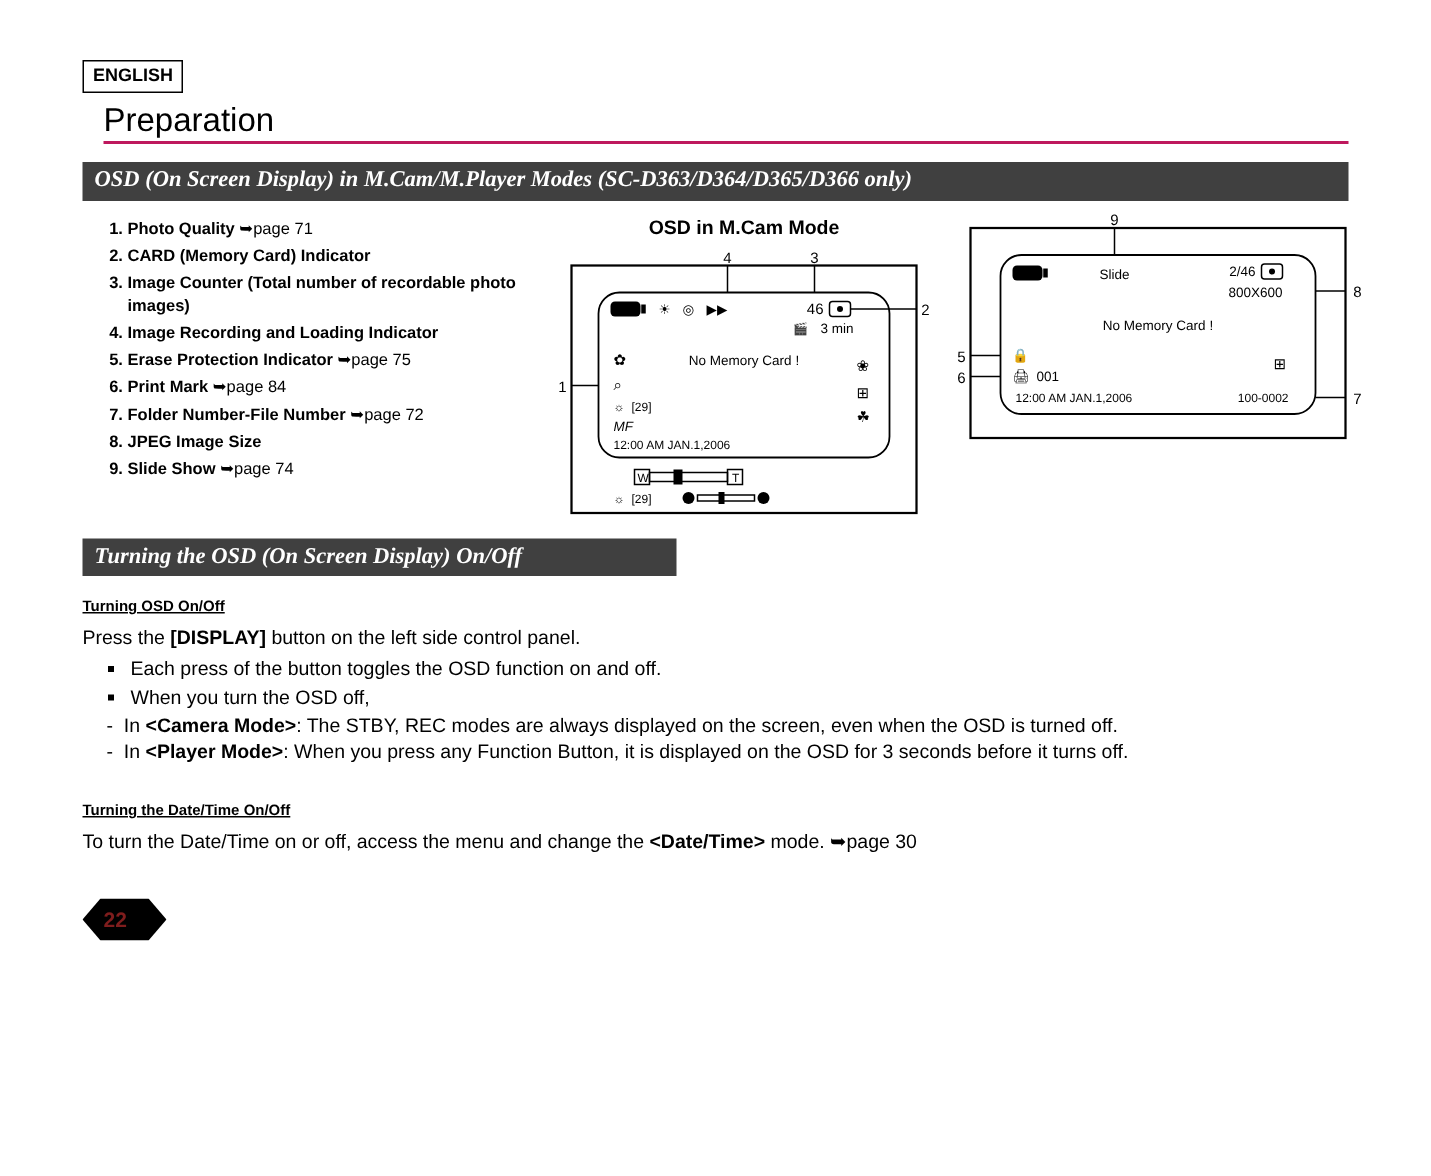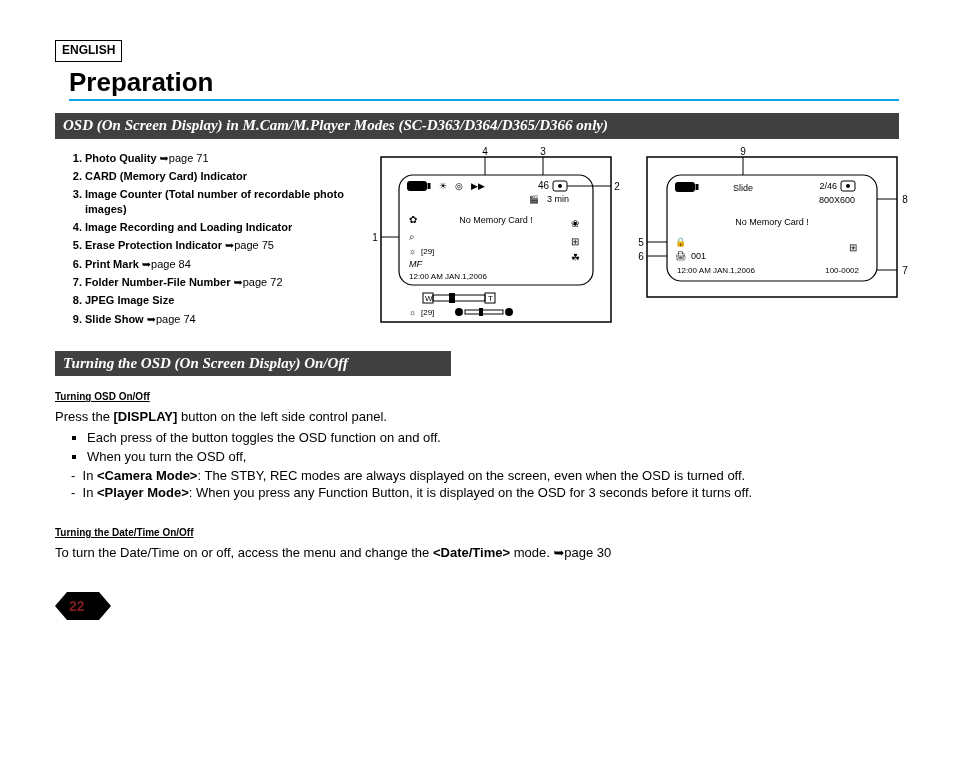--- a/index.html
+++ b/index.html
@@ -13,24 +13,24 @@
     line-height: 1.3;
   }
   .lang-box {
     border: 1.5px solid #000;
     display: inline-block;
     padding: 2px 6px;
     font-weight: bold;
     font-size: 12px;
   }
   h1 {
-    font-size: 26px;
-    font-weight: bold;
+    font-size: 22px;
+    font-weight: normal;
     margin: 4px 0 2px 14px;
-    border-bottom: 2px solid #0ea5e9;
+    border-bottom: 2px solid #be185d;
     padding-bottom: 0;
     width: calc(100% - 14px);
   }
   .black-bar {
     background: #404040;
     color: #fff;
     font-style: italic;
     font-weight: bold;
     padding: 3px 8px;
     font-size: 15px;
@@ -101,20 +101,21 @@
       <li><span>Print Mark</span> <span class="arrow">➥</span><span class="plain">page 84</span></li>
       <li><span>Folder Number-File Number</span> <span class="arrow">➥</span><span class="plain">page 72</span></li>
       <li><span>JPEG Image Size</span></li>
       <li><span>Slide Show</span> <span class="arrow">➥</span><span class="plain">page 74</span></li>
     </ol>
   </div>
 
   <div class="rightcol">
 
     <div class="figbox">
+      <div class="fig-title">OSD in M.Cam Mode</div>
       <svg class="fig-svg" width="250" height="180">
 
         <rect x="10" y="10" width="230" height="165" fill="none" stroke="#000" stroke-width="1.5"></rect>
 
         <rect x="28" y="28" width="194" height="110" rx="14" ry="14" fill="none" stroke="#000" stroke-width="1.2"></rect>
 
         <rect x="36" y="34" width="20" height="10" rx="3" fill="#000"></rect>
         <rect x="56.5" y="36" width="3" height="6" fill="#000"></rect>
 
         <text x="68" y="42" font-size="9">☀</text>

